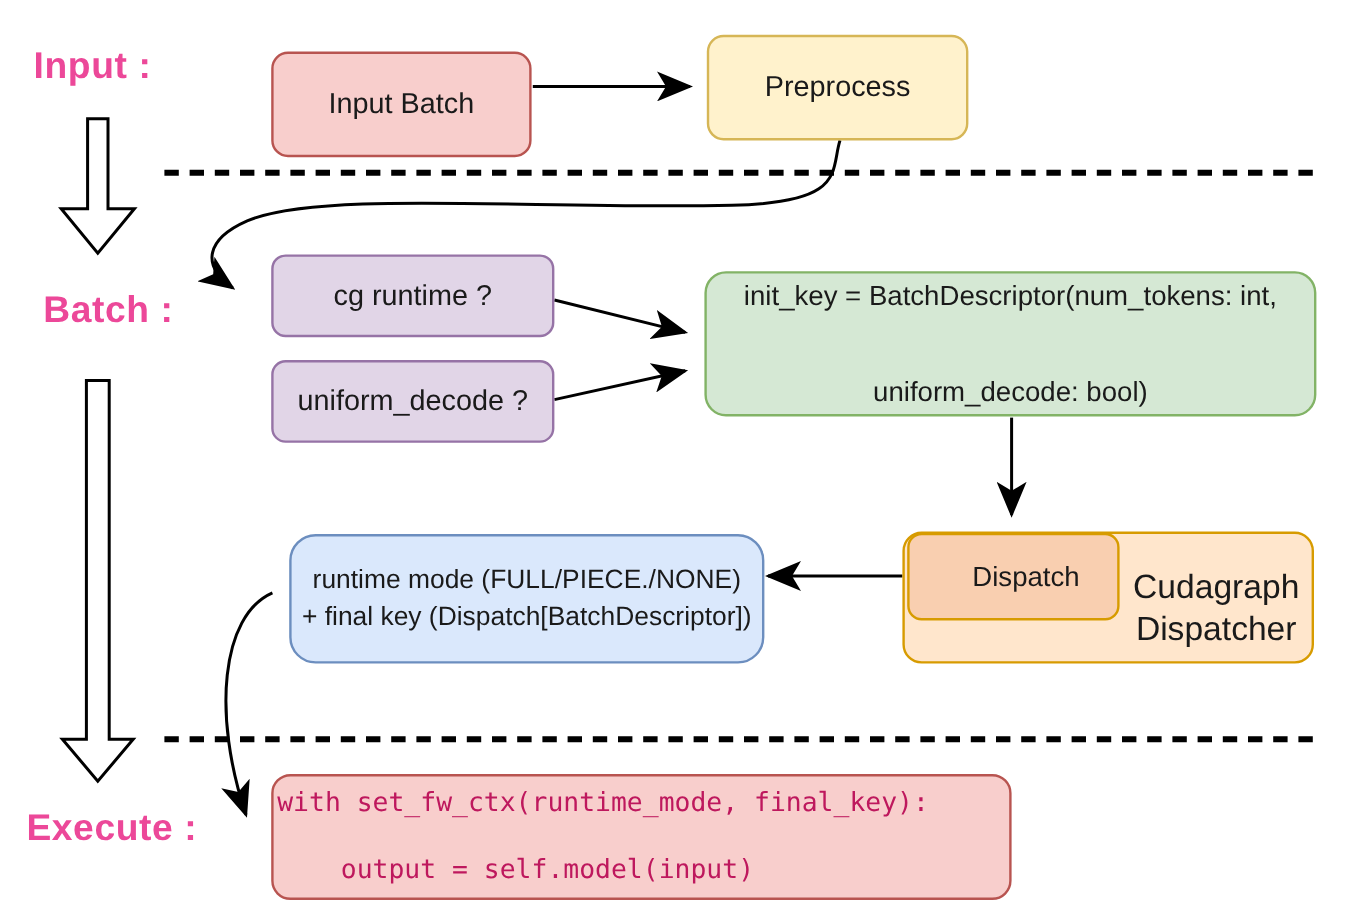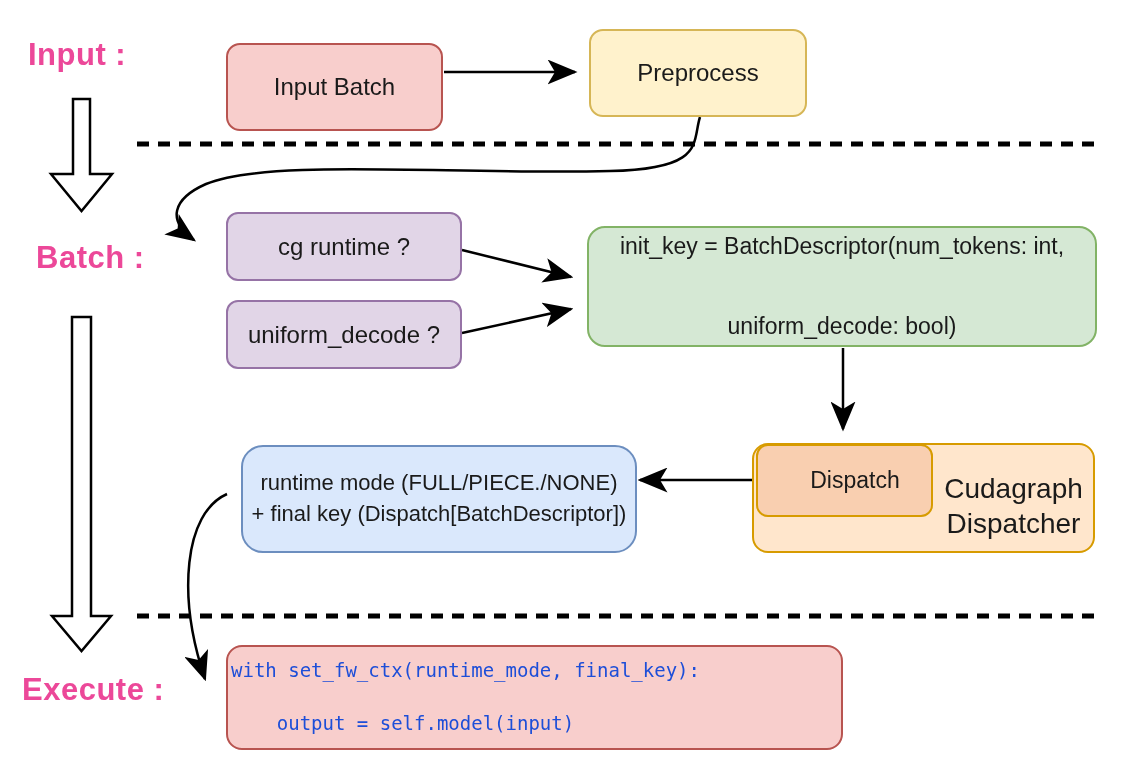--- a/index.html
+++ b/index.html
@@ -33,23 +33,23 @@
   }
   .node .lbl{display:block;white-space:nowrap;}
   .fs24{font-size:24px;}
   .fs23{font-size:23px;line-height:1.35;gap:48px;}
   .fs22{font-size:22px;line-height:1.4;}
   .fs26{font-size:28px;line-height:1.25;}
   .code-node{
     align-items:flex-start;
     justify-content:center;
     font-family:"DejaVu Sans Mono","Liberation Mono",monospace;
-    font-size:19px;
+    font-size:22px;
     line-height:1.25;
-    color:#1d4ed8;
+    color:#be185d;
     padding-left:3px;
     text-align:left;
     gap:29px;
   }
   .code-node .codeline{white-space:pre;display:block;}
   
   .cud-text{
     position:absolute;
     left:182px;top:26px;width:155px;
     text-align:center;

